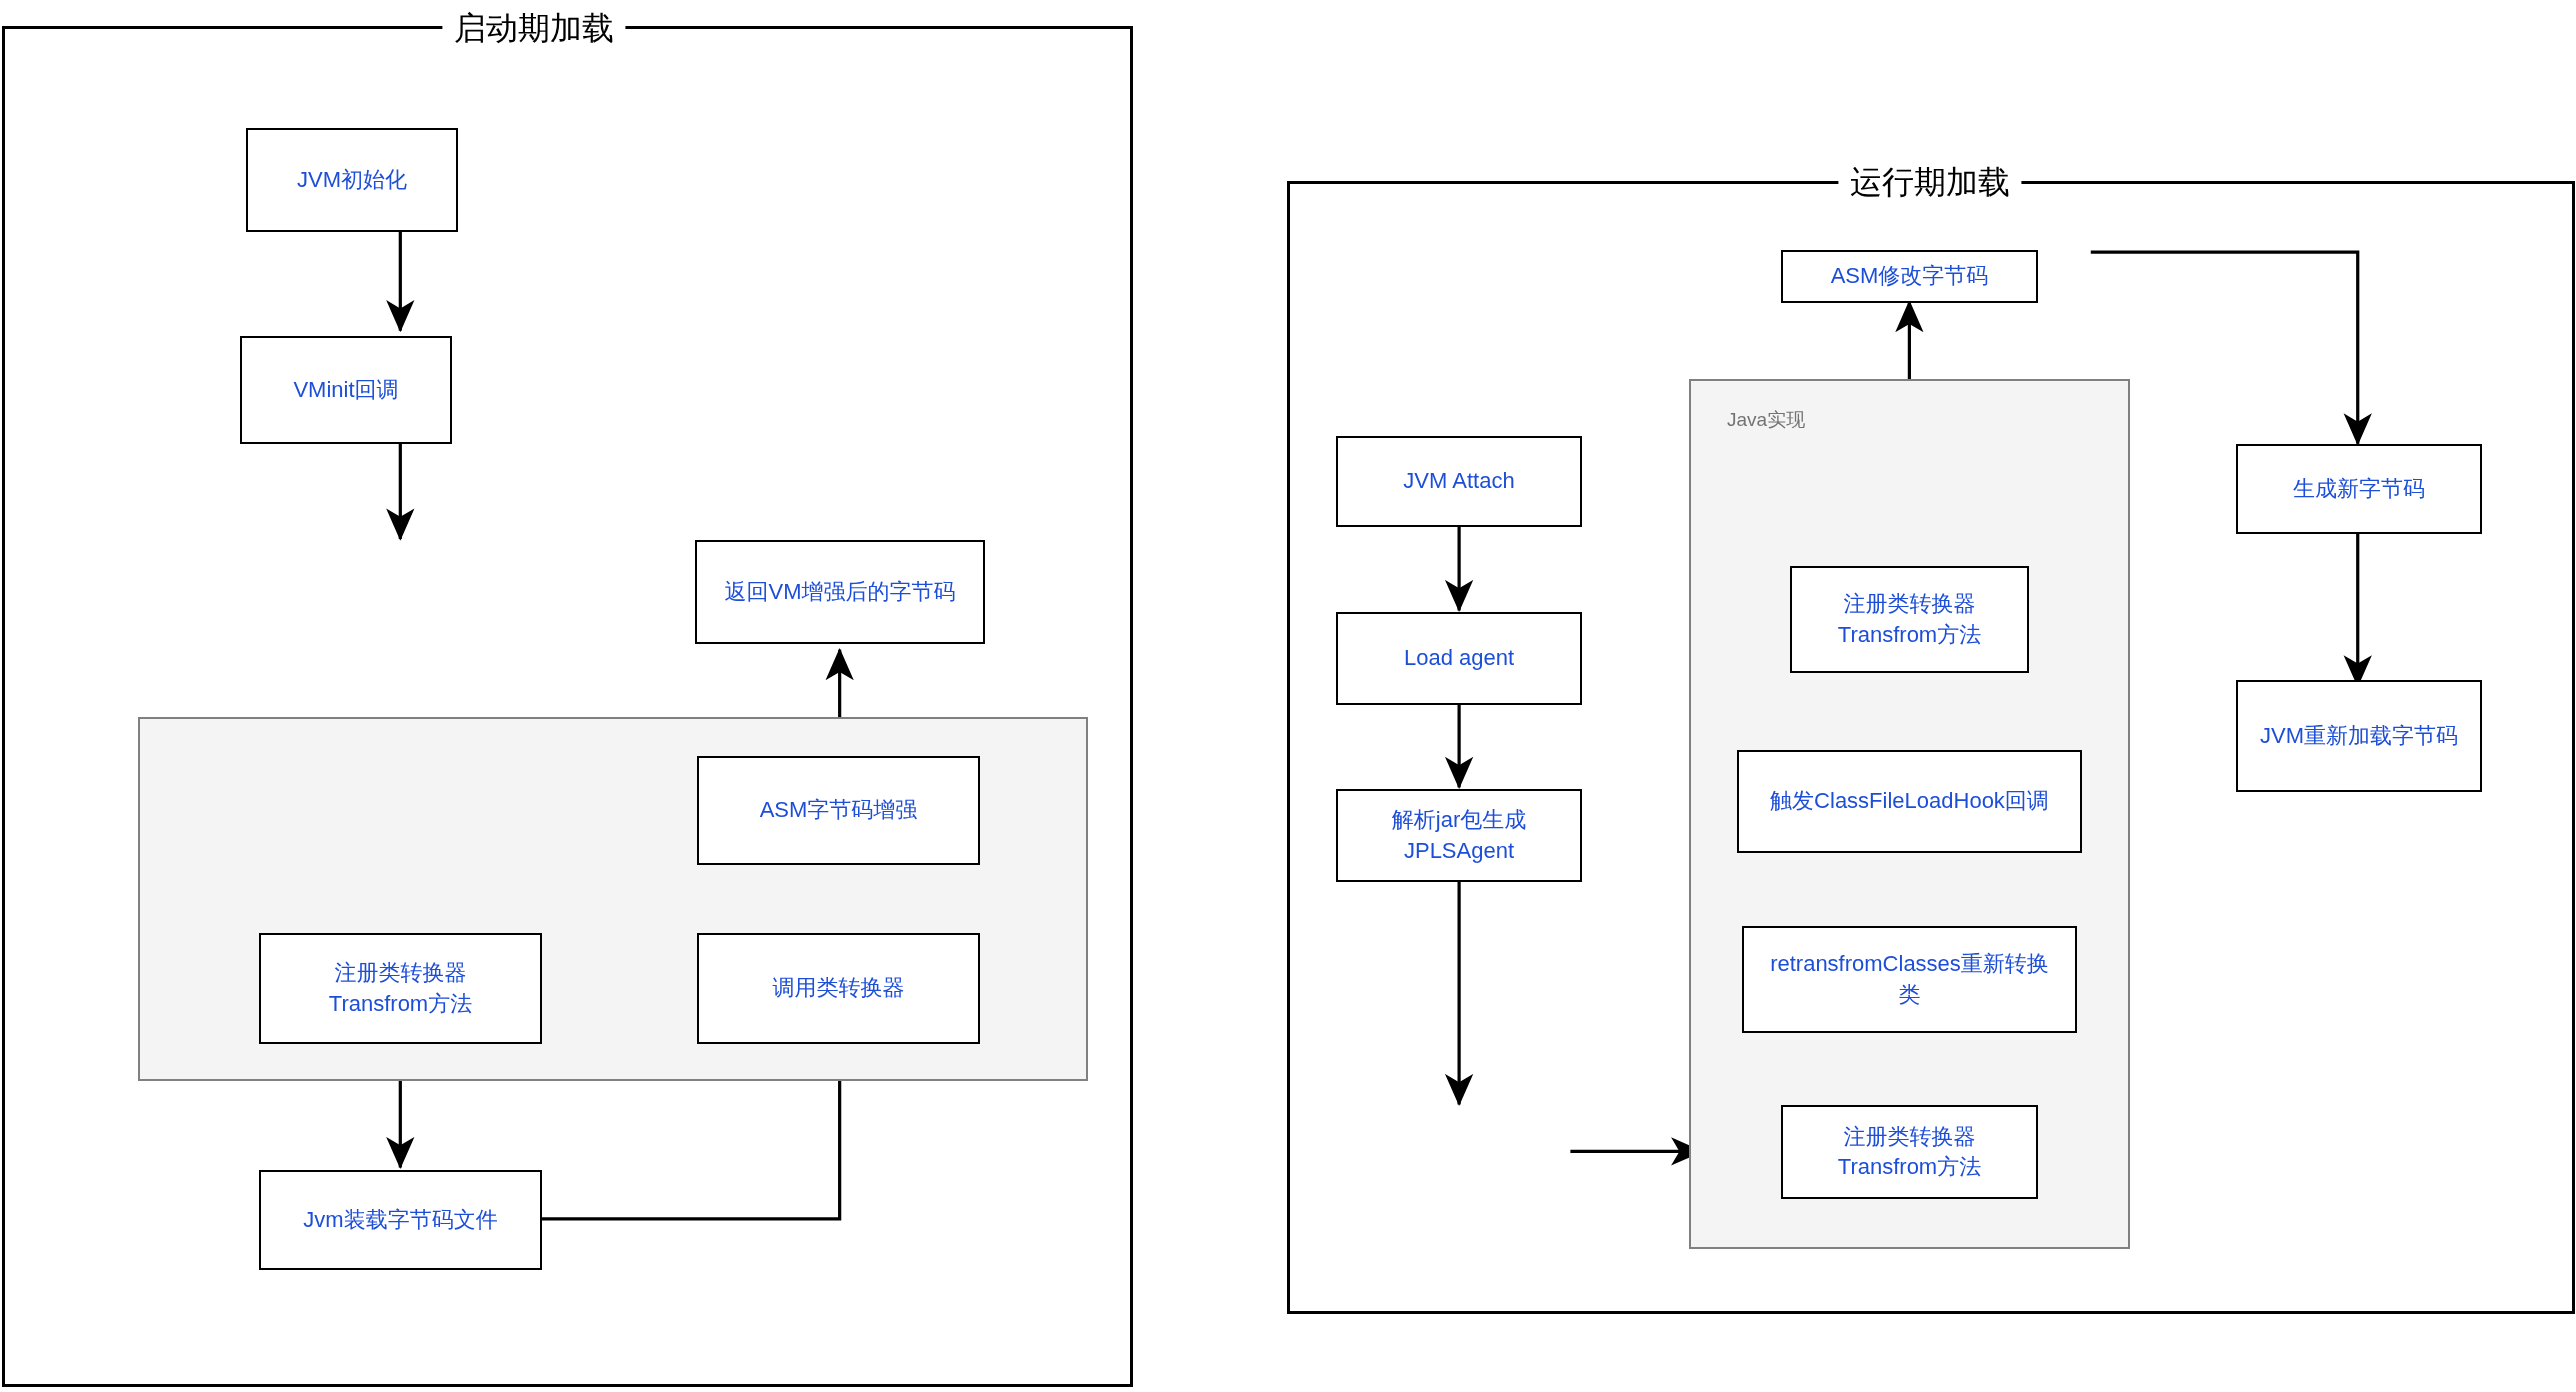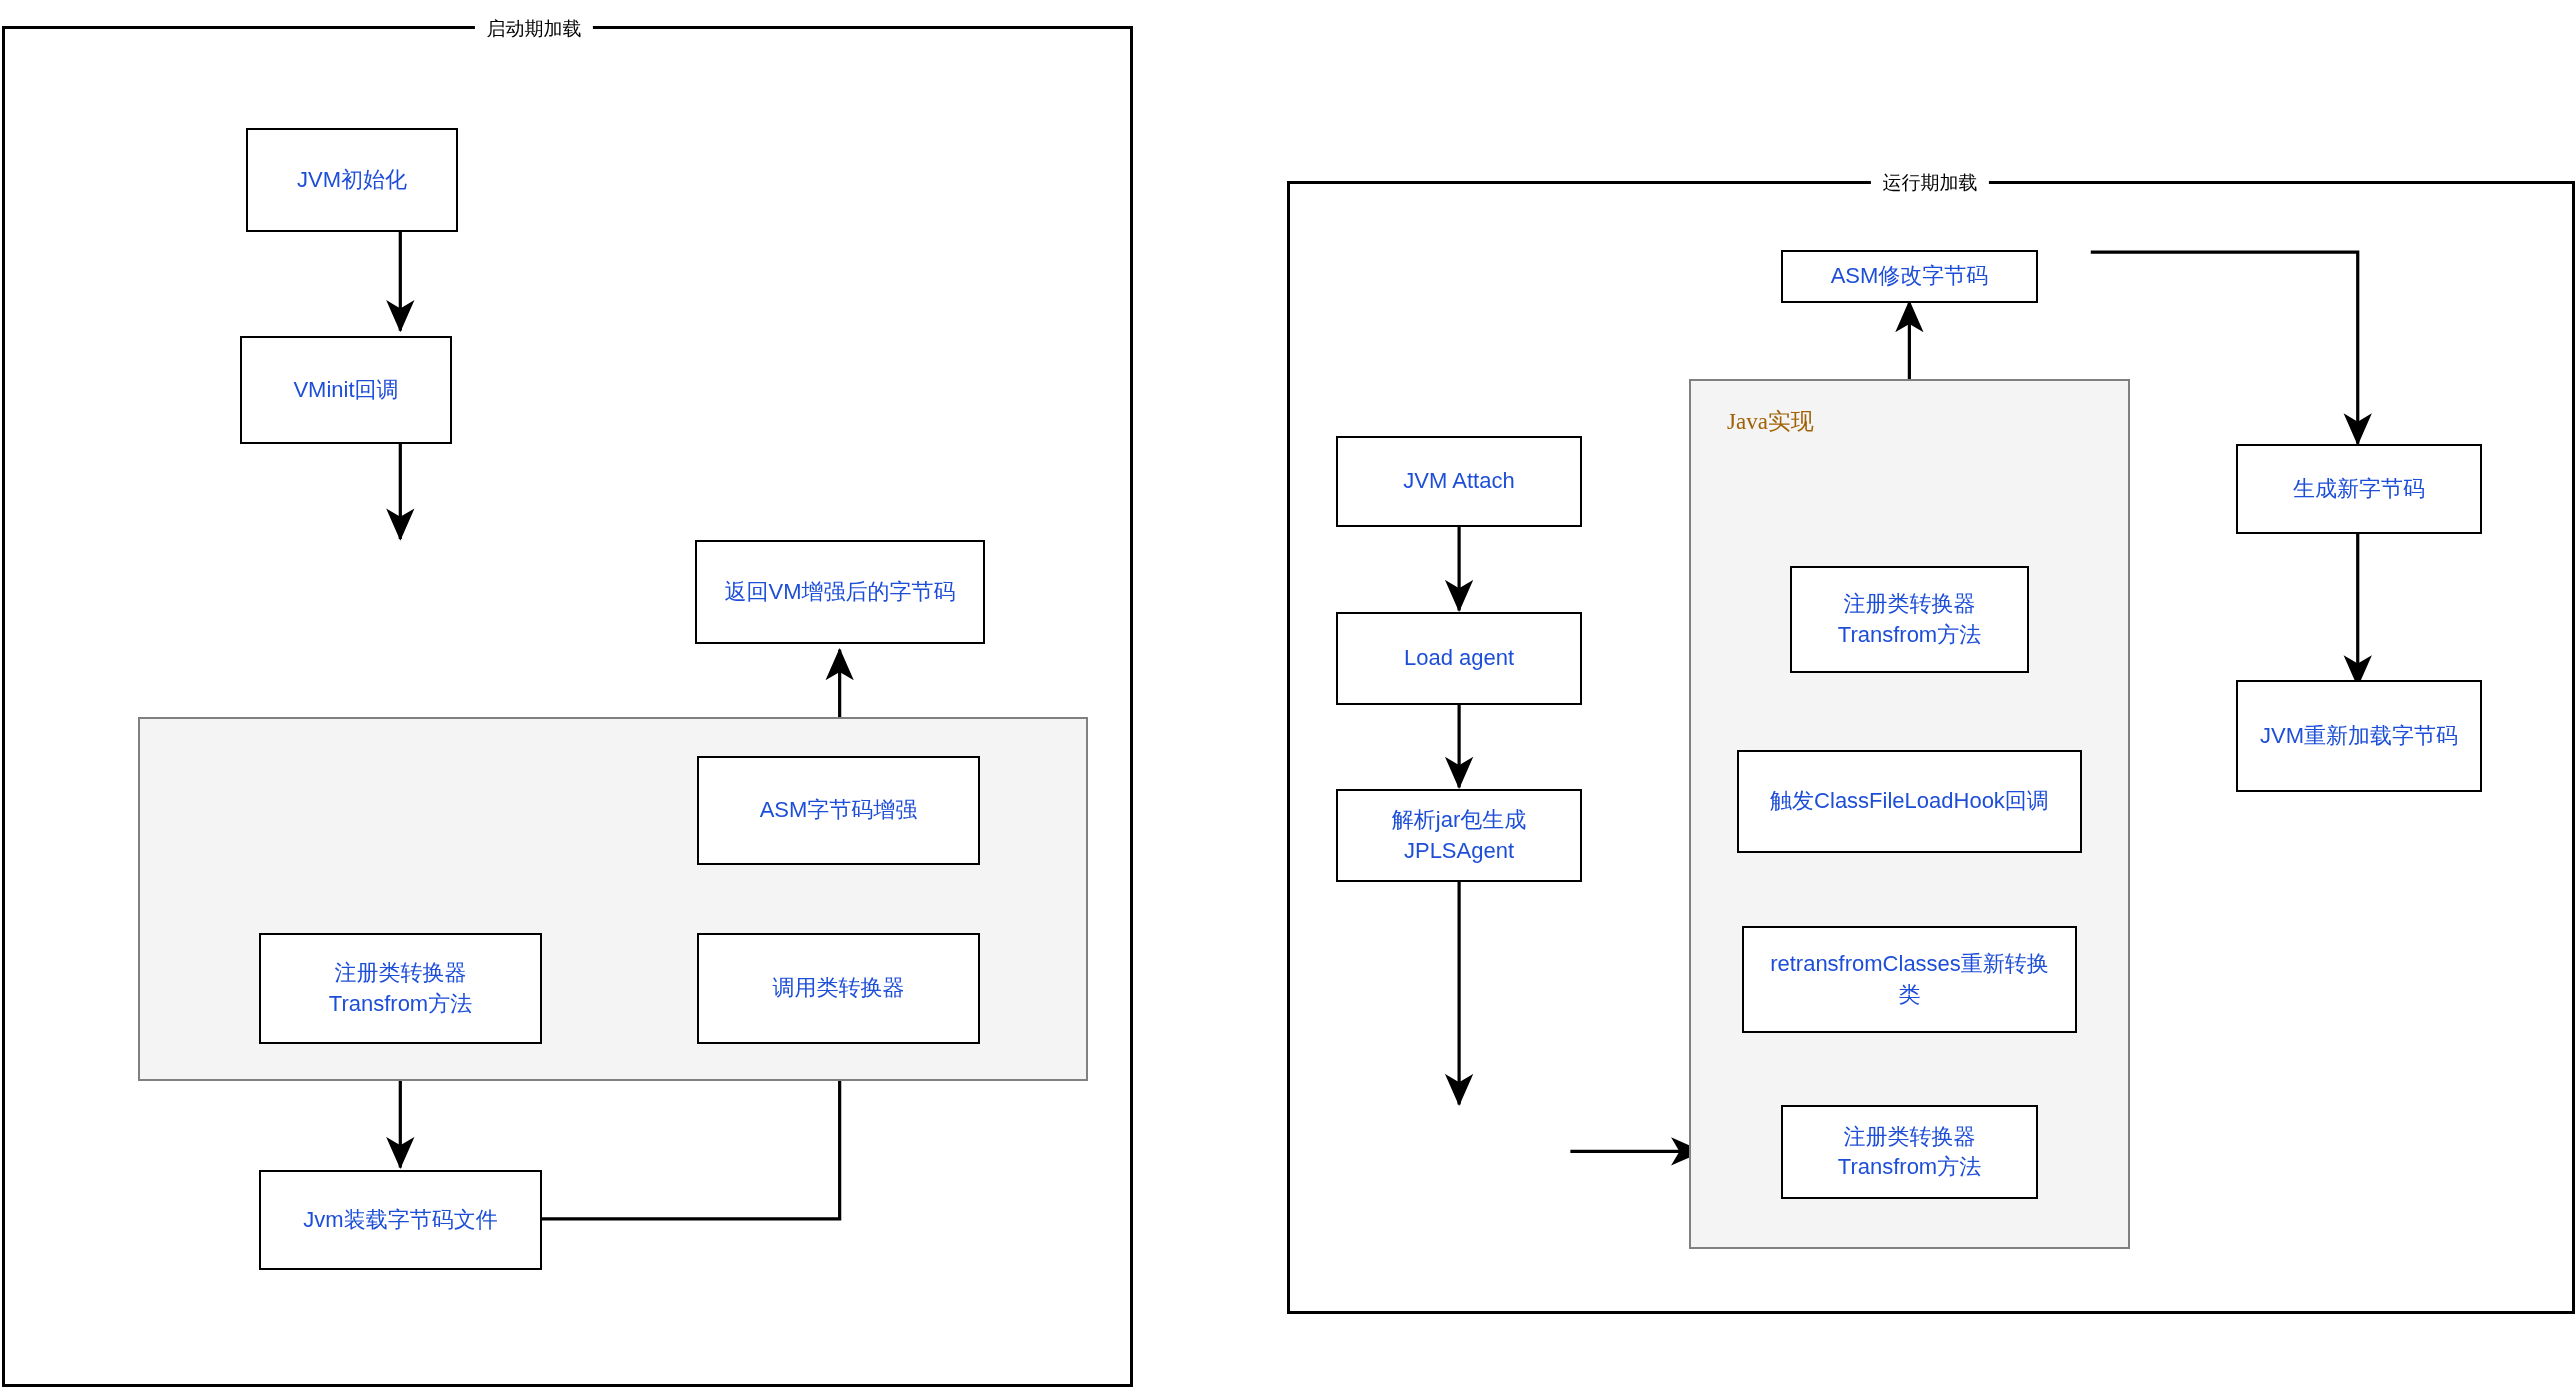--- a/index.html
+++ b/index.html
@@ -27,40 +27,39 @@
   .panel {
     position: absolute;
     border: 3.2px solid #000000;
     background: transparent;
     box-sizing: border-box;
   }
   .panel-title {
     position: absolute;
     background: #ffffff;
     padding: 0 11.6px;
-    font-size: 19px;
+    font-size: 32px;
     line-height: 1;
     color: #000000;
     white-space: nowrap;
     transform: translate(-50%, -50%);
   }
   
   .shaded {
     position: absolute;
     background: #f4f4f4;
     border: 2.6px solid #808080;
     box-sizing: border-box;
   }
   .shaded-title {
     position: absolute;
-    font-size: 23px;
+    font-size: 19px;
     line-height: 1;
-    color: #a16207;
+    color: #737373;
     white-space: nowrap;
-    font-family: Liberation Serif, serif;
   }
   
   .node {
     position: absolute;
     border: 2.6px solid #000000;
     background: #ffffff;
     box-sizing: border-box;
     display: flex;
     align-items: center;
     justify-content: center;

